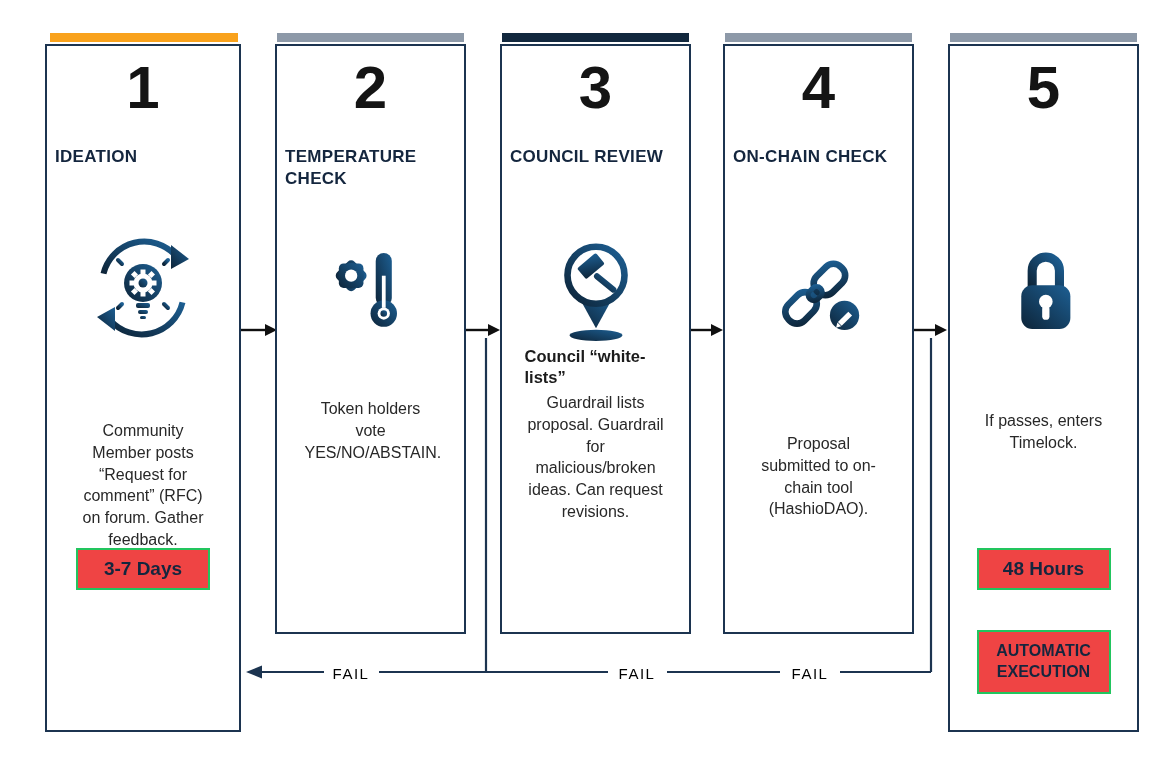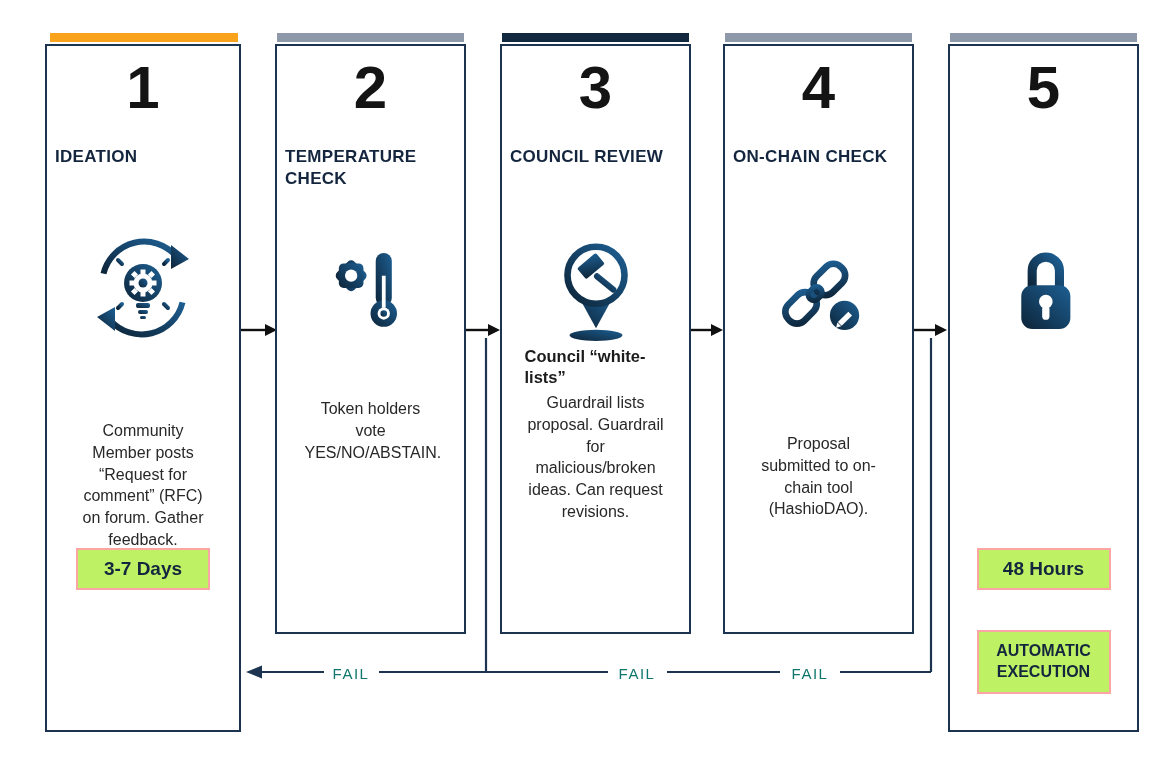--- a/index.html
+++ b/index.html
@@ -42,30 +42,30 @@
   .c2 .desc{width:132px;}
   .c3 .lead{
     position:absolute;top:300px;left:0;right:0;margin:0 auto;width:142px;text-align:left;
     font-size:16.5px;font-weight:700;color:#1b1b1b;line-height:1.25;
   }
   .c3 .desc{width:142px;top:346px;}
   .c4 .desc{width:126px;top:349px;margin-top:38px;}
   .c5 .desc{width:160px;top:364px;}
   .badge{
     position:absolute;left:50%;transform:translateX(-50%);
-    border:2px solid #fca5a5;background:#bef264;color:#14263E;font-weight:700;
+    border:2px solid #22c55e;background:#ef4444;color:#14263E;font-weight:700;
     display:flex;align-items:center;justify-content:center;text-align:center;
     box-sizing:border-box;
   }
   .badge-duration{top:502px;width:134px;height:42px;font-size:19px;}
   .badge-exec{top:584px;width:134px;height:64px;font-size:16px;line-height:1.3;padding:4px;}
   .overlay{position:absolute;left:0;top:0;pointer-events:none;}
   .fail{
     position:absolute;transform:translate(-50%,-50%);
-    font-size:15px;letter-spacing:1.5px;color:#0f766e;background:#ffffff;padding:0 5px;
+    font-size:15px;letter-spacing:1.5px;color:#000000;background:#ffffff;padding:0 5px;
   }
   .f1{left:351px;top:673px;}
   .f2{left:637px;top:673px;}
   .f3{left:810px;top:673px;}
 </style>
 </head>
 <body>
 
 <div class="stage">
 
@@ -239,17 +239,18 @@
           <stop offset="0" stop-color="#0d2438"></stop>
               <stop offset="1" stop-color="#1d5f93"></stop>
         </linearGradient>
           </defs>
         <path d="M 42,56 V 36 A 15,15 0 0 1 72,36 V 56" stroke="url(#g5)" stroke-width="10" fill="none"></path>
         <rect x="30" y="52" width="54" height="48" rx="12" fill="url(#g5)"></rect>
         <circle cx="57" cy="70" r="7.5" fill="#ffffff"></circle>
         <rect x="53" y="74" width="8" height="16" rx="4" fill="#ffffff"></rect>
       </svg>
     </div>
+    <div class="desc">If passes, enters Timelock.</div>
     <div class="badge badge-duration">48 Hours</div>
     <div class="badge badge-exec">AUTOMATIC EXECUTION</div>
   </div>
 
 </div>
 
 </body></html>

